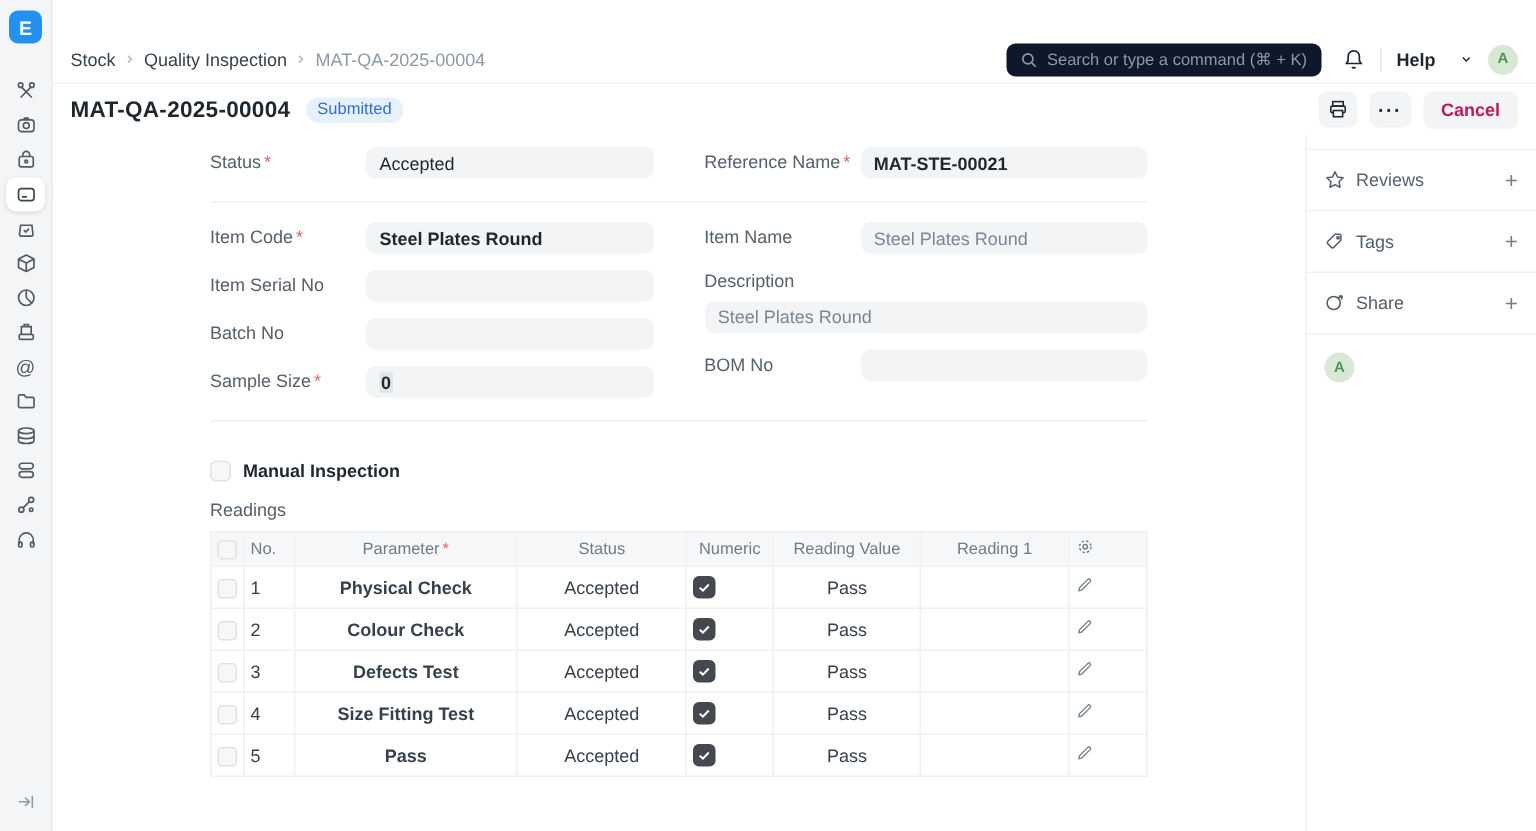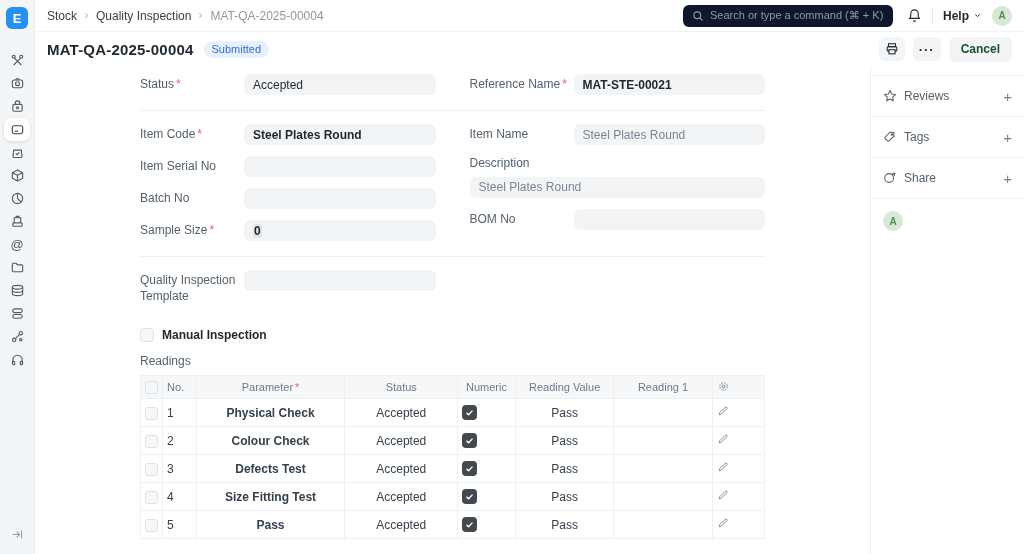--- a/index.html
+++ b/index.html
@@ -25,58 +25,58 @@
     width:26px; height:23px; display:flex; align-items:center; justify-content:center;
     color:#525b66; cursor:pointer; flex:none;
   }
   .rail-item.active {
     background:#fff; border-radius:7px; box-shadow:0 1px 3px rgba(0,0,0,.12);
   }
   .rail-glyph { font-size:13px; color:#525b66; line-height:1; }
   .rail-collapse { margin-top:auto; }
 
   
-  .main { flex:1; display:flex; flex-direction:column; min-width:0; }
+  .main { flex:1; display:flex; flex-direction:column; min-width:0;margin-top:24px; }
 
   .navbar {
     height:32px; flex:none; border-bottom:1px solid #f0f2f4;
     display:flex; align-items:center; padding:0 12px;
   }
   .crumb { color:#36414c; cursor:pointer; }
   .crumb.current { color:#8d99a6; cursor:default; }
   .crumb-sep { margin:0 5px; display:flex; align-items:center; }
   .search-pill {
     margin-left:auto; width:210px; height:22px; background:#0f172a; border-radius:6px;
     display:flex; align-items:center; gap:6px; padding:0 9px;
     color:#8d99a6; font-size:11px; cursor:text;
   }
   .nav-right { display:flex; align-items:center; gap:10px; margin-left:14px; }
   .nav-divider { width:1px; height:16px; background:#e5e8ea; }
-  .help { display:flex; align-items:center; gap:4px; font-weight:600; color:#1f272e; cursor:pointer; }
+  .help { display:flex; align-items:center; gap:16px; font-weight:600; color:#1f272e; cursor:pointer; }
   .avatar {
     width:20px; height:20px; border-radius:50%; background:#d7e8d4; color:#4f9457;
     font-size:10px; font-weight:700; display:flex; align-items:center; justify-content:center;
     cursor:pointer;
   }
 
   .page-head { height:34px; flex:none; display:flex; align-items:center; padding:0 12px; }
   .page-title { font-size:15px; font-weight:700; color:#1f272e; letter-spacing:.2px; }
   .badge {
     margin-left:10px; background:#e7f1fd; color:#2f6fd6; font-size:11px;
     padding:2px 8px 3px; border-radius:10px;
   }
   .head-actions { margin-left:auto; display:flex; align-items:center; gap:8px; }
   .icon-btn {
     height:24px; min-width:26px; padding:0 6px; border:none; background:#f3f4f6;
     border-radius:6px; display:flex; align-items:center; justify-content:center; cursor:pointer;
     color:#1f272e; font-size:13px; font-weight:700; letter-spacing:1px;
   }
   .btn {
     height:25px; padding:0 12px; border:none; background:#f3f4f6; border-radius:6px;
-    font-size:12px; font-weight:600; color:#14532d; cursor:pointer;
+    font-size:12px; font-weight:600; color:#be185d; cursor:pointer;
     font-family:inherit;
   }
 
   
   .content { flex:1; display:flex; min-height:0; }
   .form-area { flex:1; overflow:hidden; }
   .form-wrap { width:625px; margin:0 auto; }
 
   .form-section { padding:13px 0 4px; border-bottom:1px solid #eef0f2; }
   .form-section:first-child { padding-top:8px; }
@@ -386,27 +386,20 @@
               </div>
               <div class="field-row">
                 <span class="field-label">BOM No</span>
                 <span class="field-input"></span>
               </div>
             </div>
           </div>
         </div>
 
         <div class="form-section last">
-          <div class="two-col">
-            <div class="field-row">
-              <span class="field-label">Quality Inspection Template</span>
-              <span class="field-input"></span>
-            </div>
-            <div></div>
-          </div>
 
           <div class="check-row">
             <span class="checkbox"></span>
             <span class="check-label">Manual Inspection</span>
           </div>
 
           <div class="section-label">Readings</div>
 
           <table class="grid">
             <thead>

